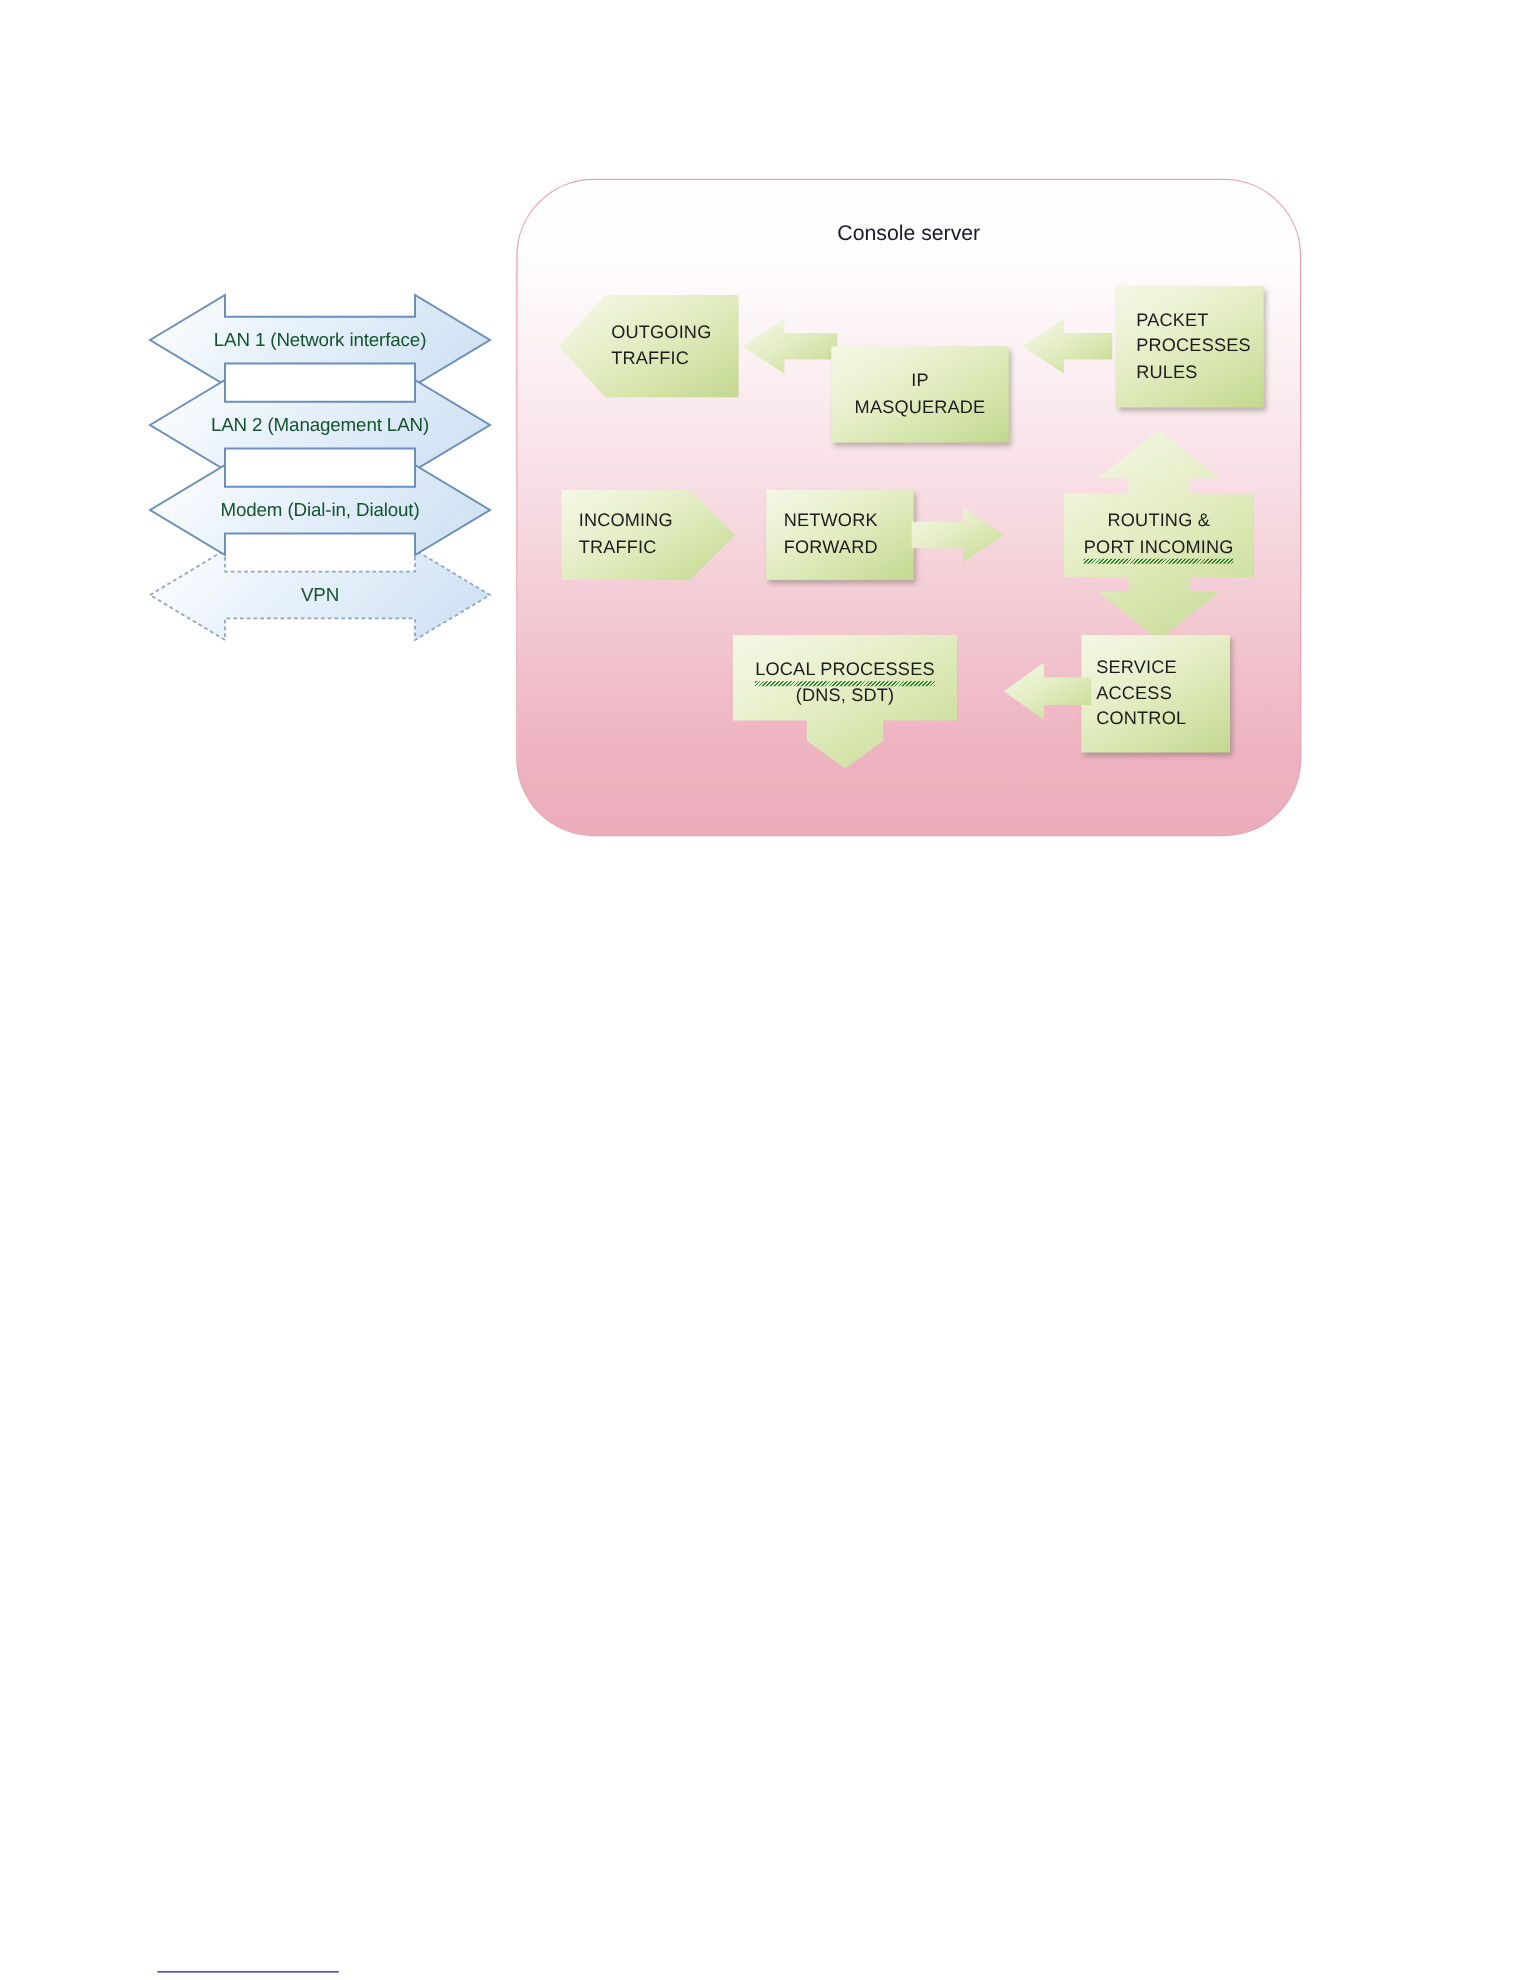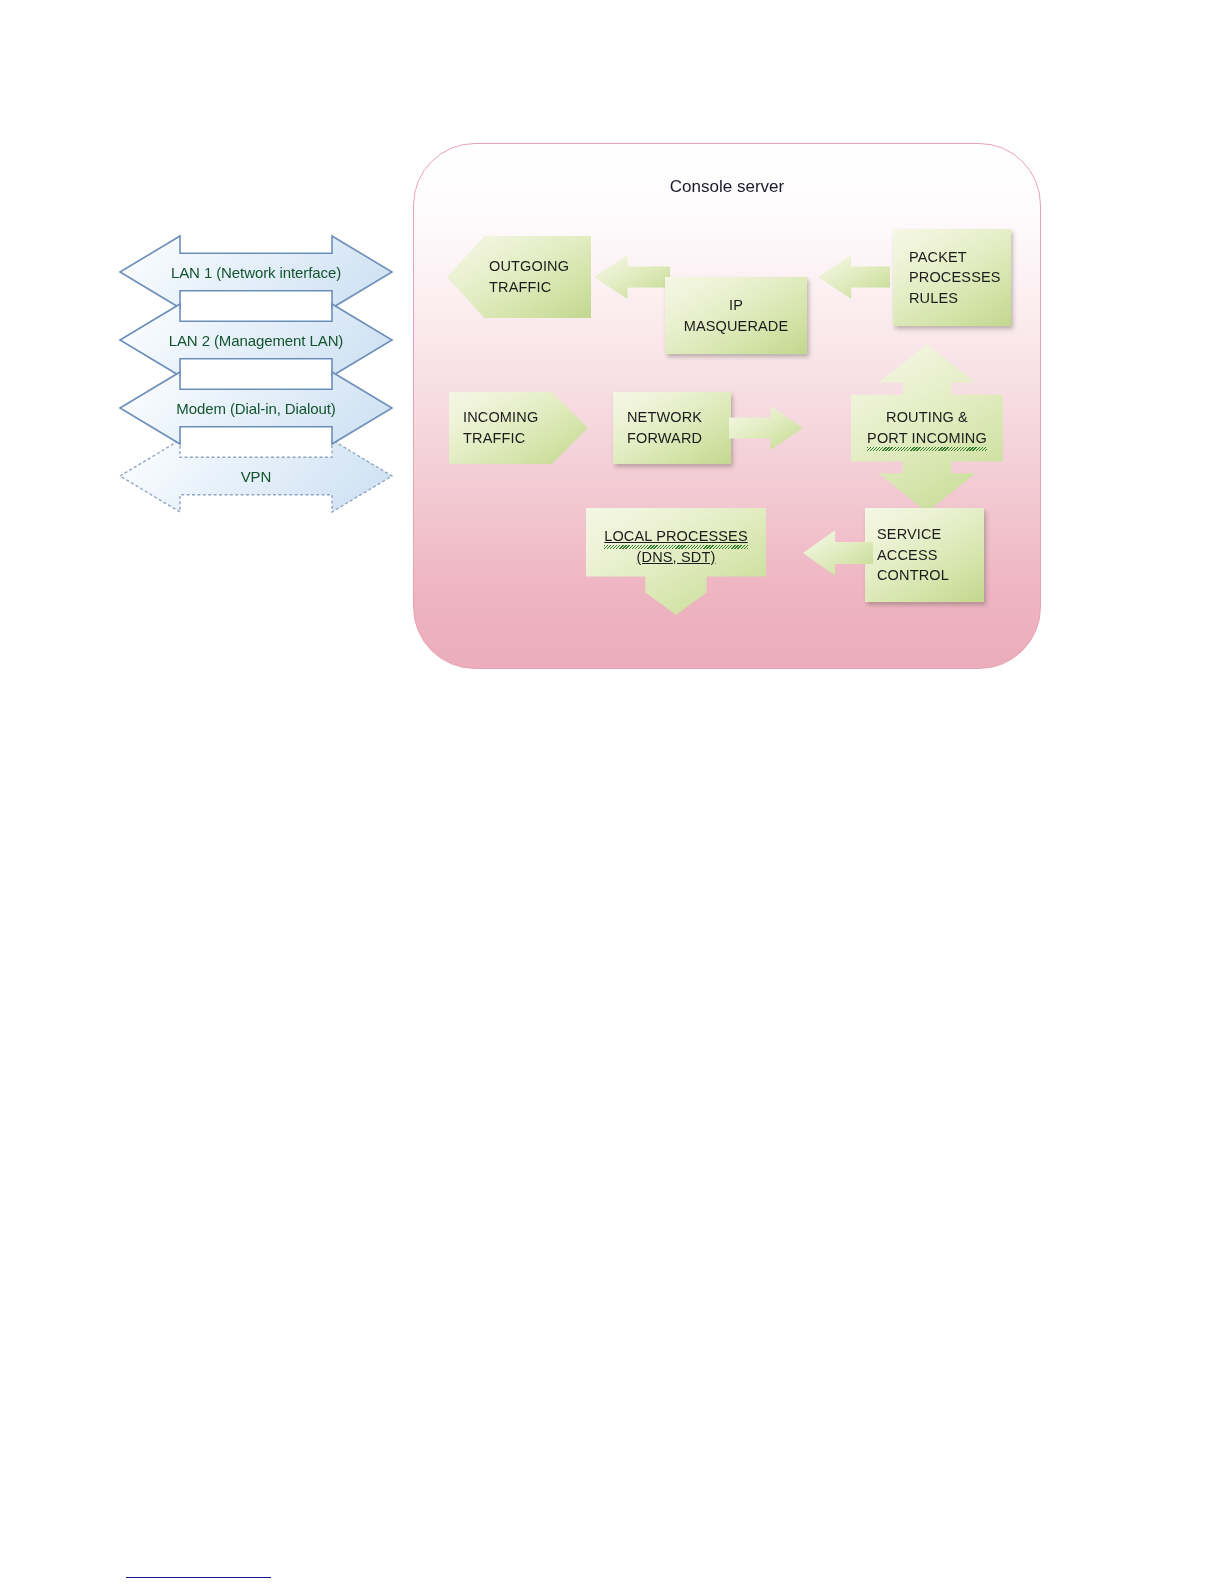--- a/index.html
+++ b/index.html
@@ -238,21 +238,20 @@
     clip-path: polygon(
       0% 0%, 100% 0%, 100% 64%,
       67% 64%, 67% 79%, 50% 100%, 33% 79%, 33% 64%, 0% 64%
     );
   }
   #local-processes .gtext {
     justify-content: flex-start;
     padding-top: 18px;
     align-items: center;
     text-align: right;
-    text-decoration: underline;
   }
 
   
   #footer-rule {
     position: absolute;
     left: 126px;
     top: 1577px;
     width: 145px;
     height: 0;
     border-top: 1.6px solid #1a1a8c;

